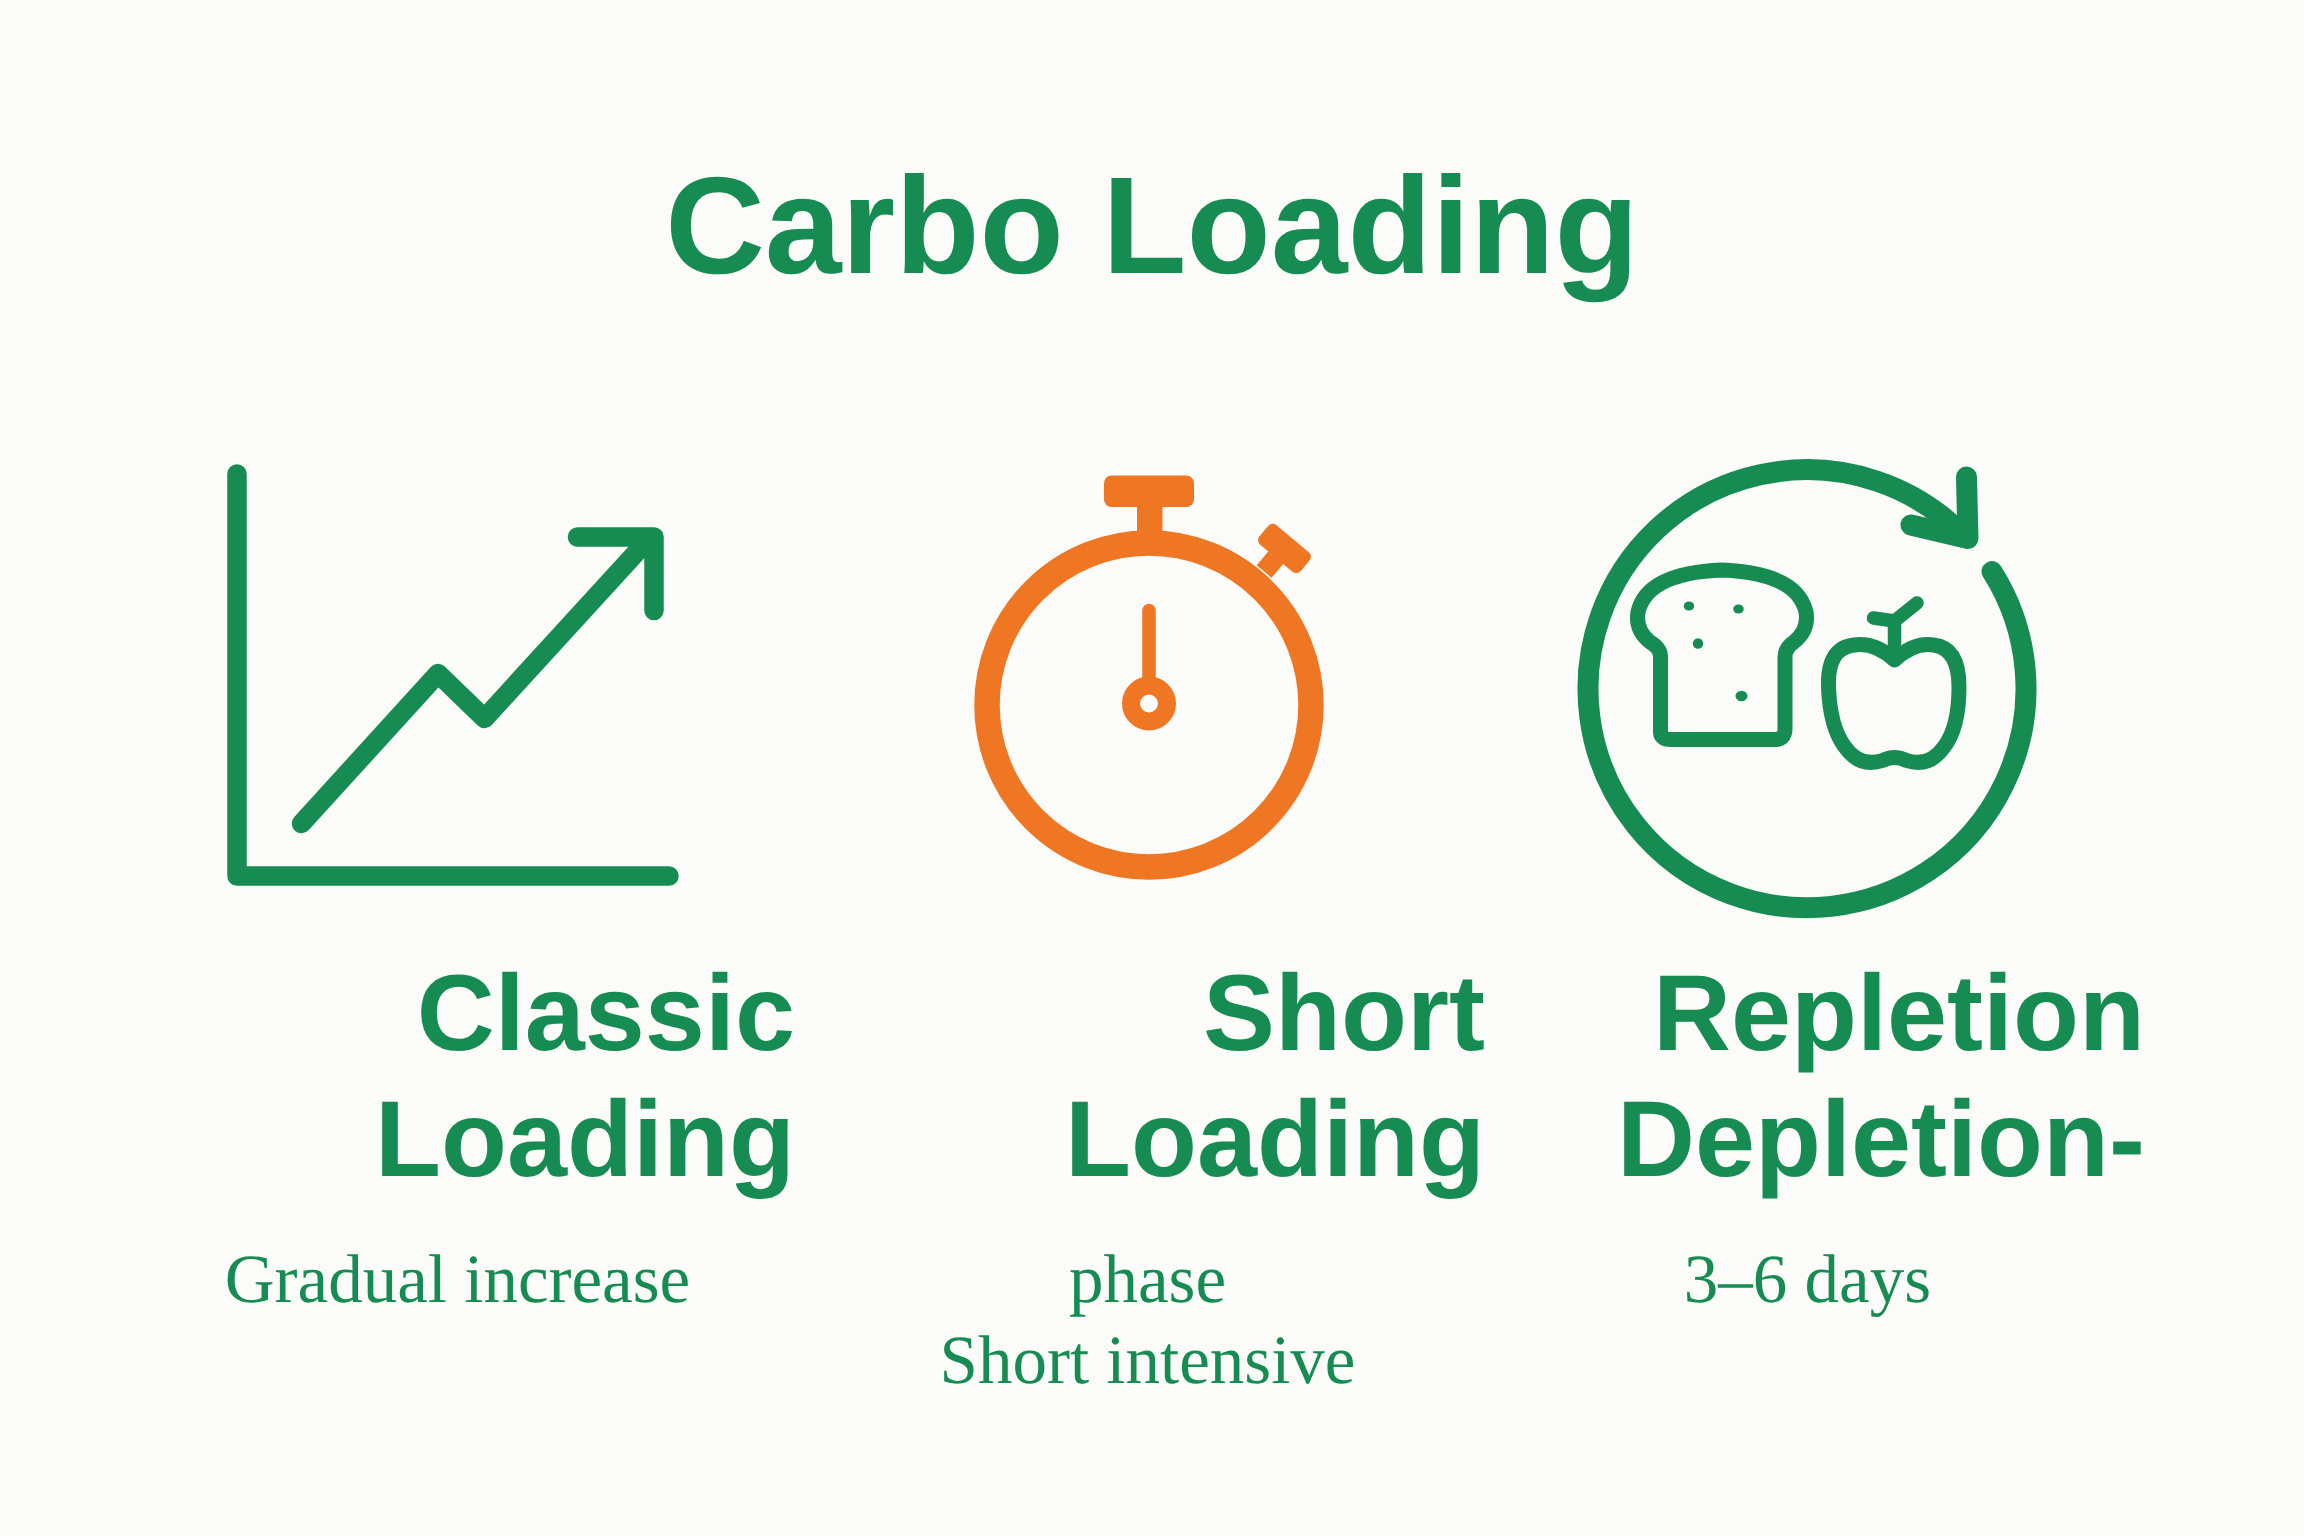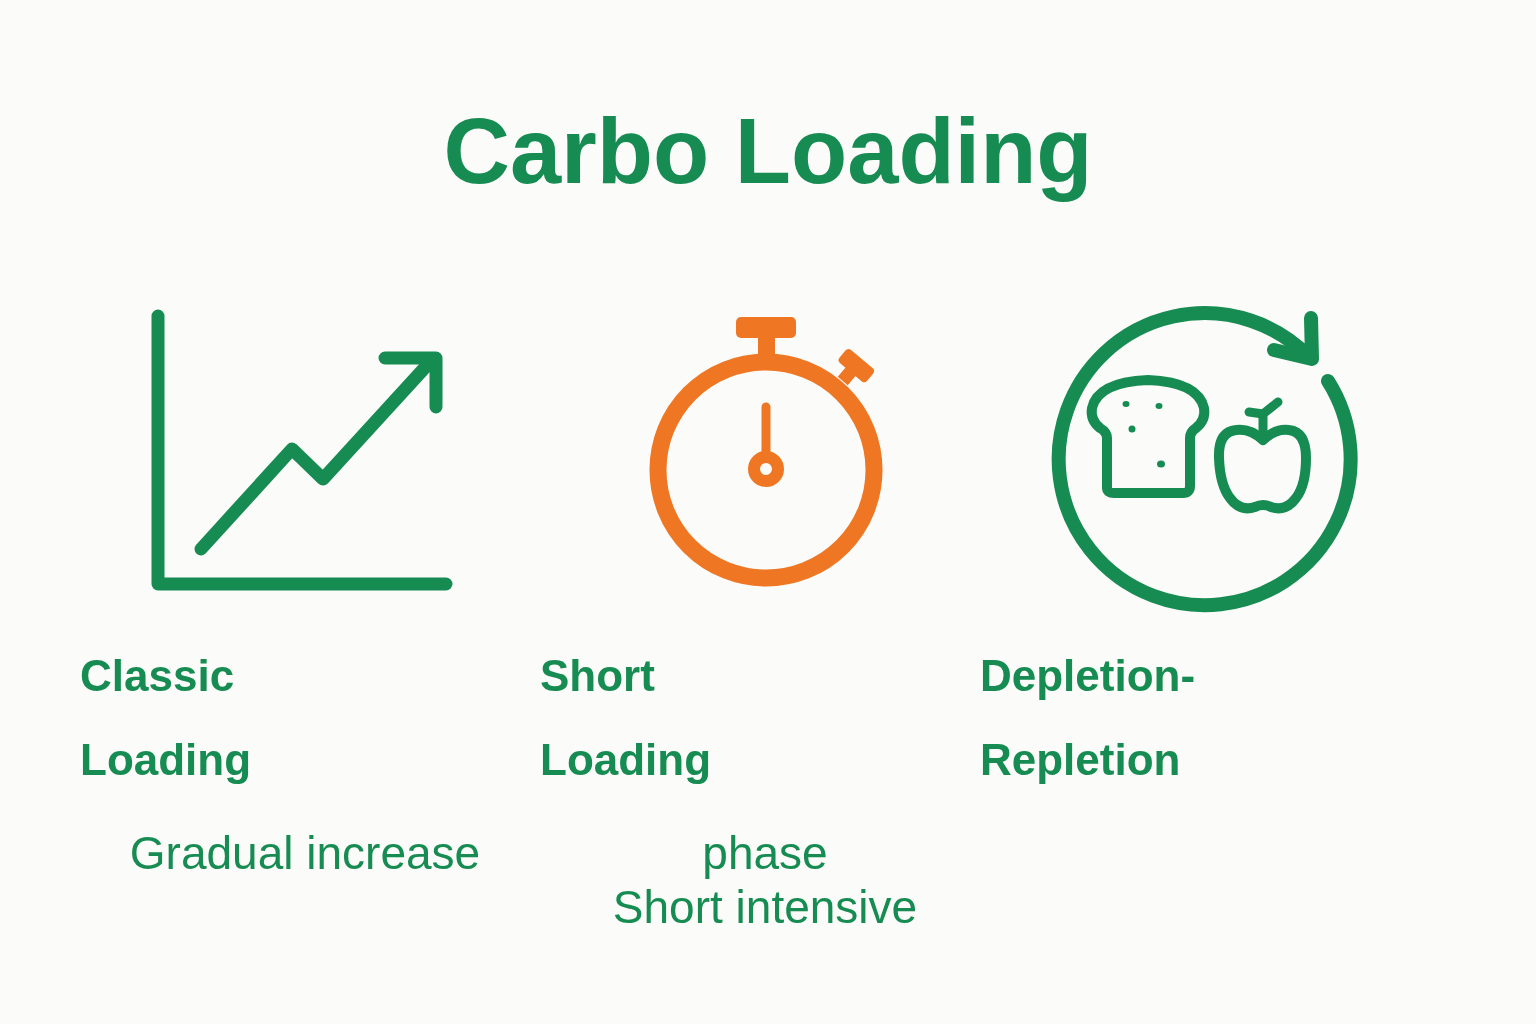--- a/index.html
+++ b/index.html
@@ -29,38 +29,38 @@
       letter-spacing: 0px;
       margin: 0;
     }
     .icon {
       position: absolute;
       left: 0;
       top: 0;
     }
     .col-label {
       position: absolute;
-      text-align: left;
+      text-align: right;
       font-weight: bold;
-      font-size: 44px;
+      font-size: 72px;
       line-height: 84px;
       margin: 0;
     }
     .col-sub {
       position: absolute;
       text-align: center;
       font-size: 46px;
       line-height: 54px;
       margin: 0;
     }
     .col1 { left: 80px;  width: 450px; }
     .col2 { left: 540px; width: 450px; }
     .col3 { left: 980px; width: 450px; }
     .label-top { top: 634px; }
-    .sub-top { top: 826px; }
+    .sub-top { top: 826px; font-family: Liberation Serif, serif; }
   </style>
 </head>
 <body>
 
 <div class="canvas">
 
   <h1 class="title">Carbo Loading</h1>
 
   <svg class="icon" width="1536" height="1024" viewBox="0 0 1536 1024" style="pointer-events:none">
     <g fill="none" stroke="#178C52" stroke-width="13" stroke-linecap="round" stroke-linejoin="round">
@@ -120,17 +120,20 @@
   <div class="col-label col2 label-top">
     <div>Short</div>
     <div>Loading</div>
   </div>
   <div class="col-sub col2 sub-top">
     <div>phase</div>
     <div>Short intensive</div>
   </div>
 
   <div class="col-label col3 label-top">
+    <div>Repletion</div>
     <div>Depletion-</div>
-    <div>Repletion</div>
+  </div>
+  <div class="col-sub col3 sub-top">
+    <div>3–6 days</div>
   </div>
 
 </div>
 
 </body></html>

